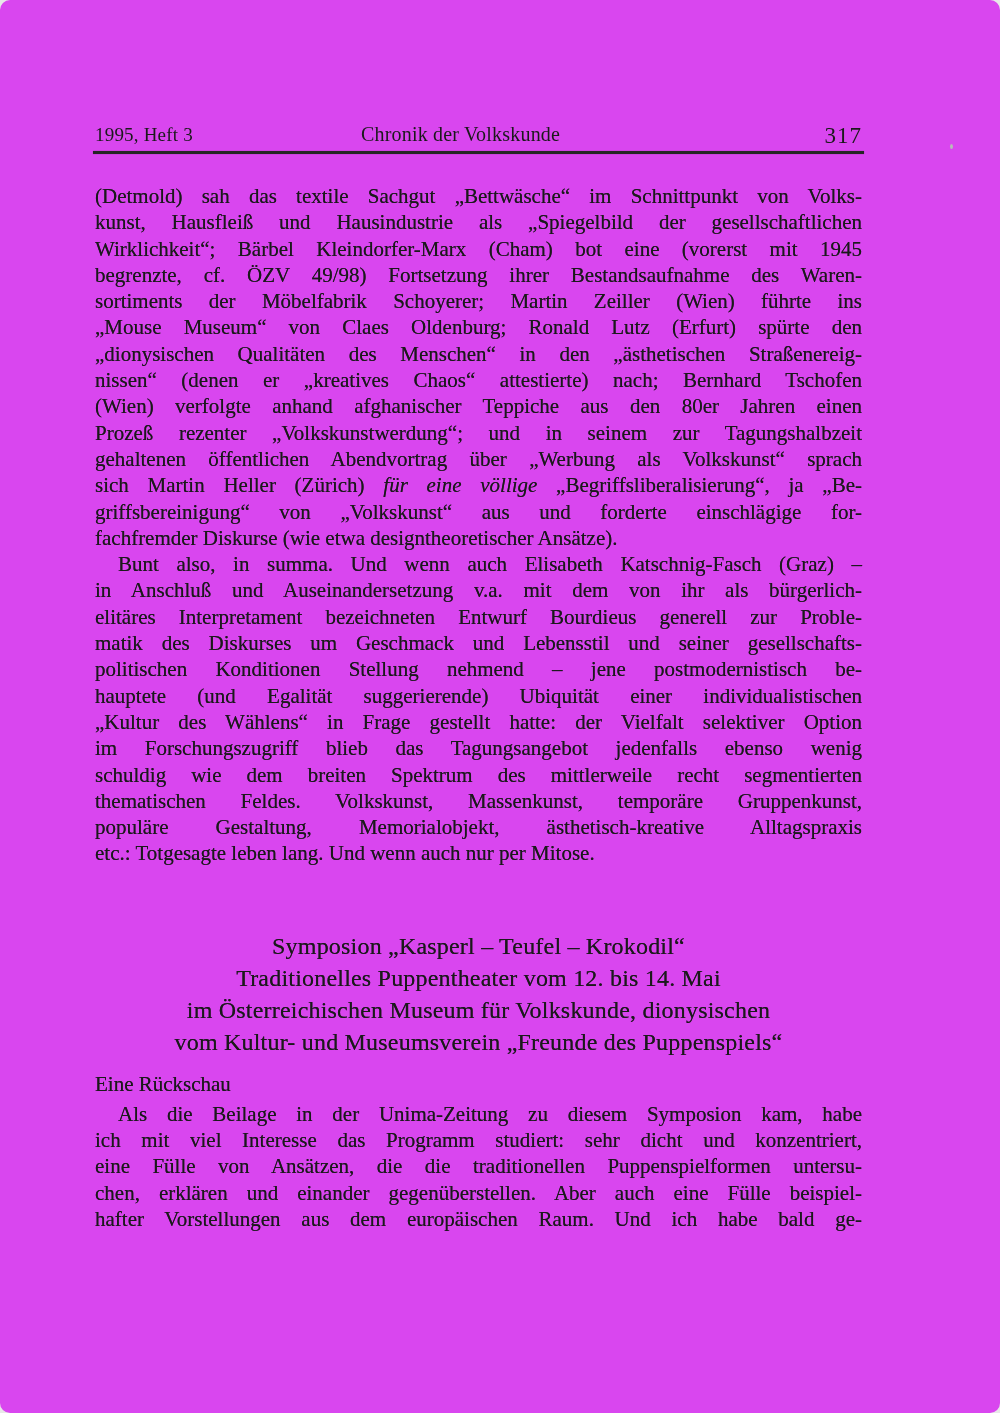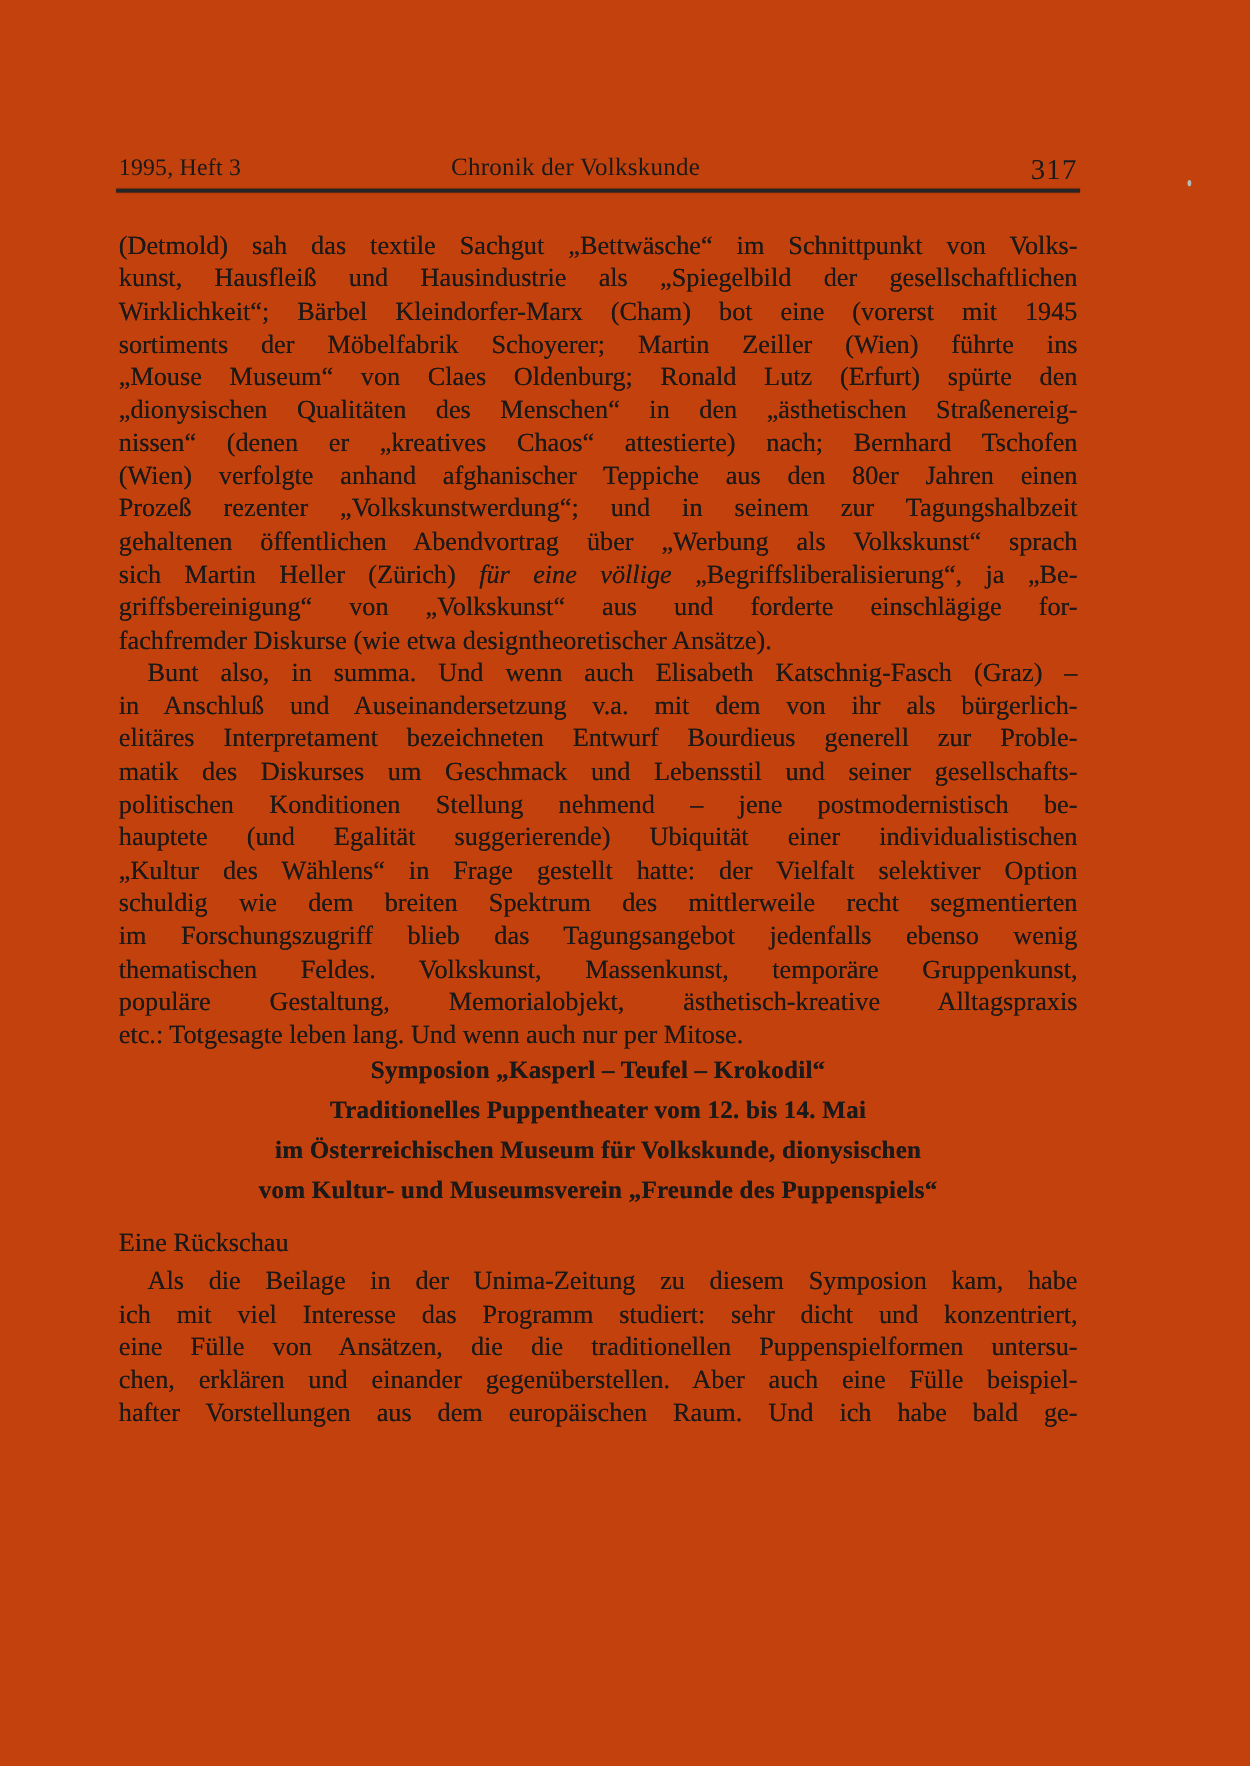--- a/index.html
+++ b/index.html
@@ -1,23 +1,24 @@
 <!DOCTYPE html>
 <html lang="de"><head>
 <meta charset="utf-8">
 <style>
   html, body { margin: 0; padding: 0; background: #e8e8e8; }
   .page {
     position: relative;
     width: 1000px;
     height: 1413px;
-    background: #c2410c;
+    background: #d946ef;
     font-family: "Liberation Serif", "DejaVu Serif", serif;
     color: #1a1a1a;
     overflow: hidden;
+    border-radius: 10px;
   }
   .content {
     position: absolute;
     left: 95px;
     top: 0;
     width: 767px;
   }
   
   .running-header {
     position: absolute;
@@ -69,22 +70,23 @@
   .line.center { text-align: center; }
   .para.indent-first .line:first-child { text-indent: 23px; }
   .it { font-style: italic; }
   .attribution {
     text-align: right;
     font-size: 21px;
     line-height: 26.3px;
   }
   
   .symposium-title {
-    font-weight: bold;
-    font-size: 20px;
+    margin-top: 63px;
+    font-weight: normal;
+    font-size: 24px;
     line-height: 32px;
     letter-spacing: 0.2px;
   }
   .symposium-subtitle {
     margin-top: 13px;
     text-align: left;
     font-size: 21px;
     line-height: 26px;
   }
   .symposium-para { margin-top: 4px; }
@@ -102,42 +104,43 @@
     </div>
     <div class="header-rule"></div>
     <div class="speck"></div>
 
     <div class="bodytext">
 
       <div class="para">
           <div class="line just">(Detmold) sah das textile Sachgut „Bettwäsche“ im Schnittpunkt von Volks-</div>
           <div class="line just">kunst, Hausfleiß und Hausindustrie als „Spiegelbild der gesellschaftlichen</div>
           <div class="line just">Wirklichkeit“; Bärbel Kleindorfer-Marx (Cham) bot eine (vorerst mit 1945</div>
+          <div class="line just">begrenzte, cf. ÖZV 49/98) Fortsetzung ihrer Bestandsaufnahme des Waren-</div>
           <div class="line just">sortiments der Möbelfabrik Schoyerer; Martin Zeiller (Wien) führte ins</div>
           <div class="line just">„Mouse Museum“ von Claes Oldenburg; Ronald Lutz (Erfurt) spürte den</div>
           <div class="line just">„dionysischen Qualitäten des Menschen“ in den „ästhetischen Straßenereig-</div>
           <div class="line just">nissen“ (denen er „kreatives Chaos“ attestierte) nach; Bernhard Tschofen</div>
           <div class="line just">(Wien) verfolgte anhand afghanischer Teppiche aus den 80er Jahren einen</div>
           <div class="line just">Prozeß rezenter „Volkskunstwerdung“; und in seinem zur Tagungshalbzeit</div>
           <div class="line just">gehaltenen öffentlichen Abendvortrag über „Werbung als Volkskunst“ sprach</div>
           <div class="line just"><span>sich Martin Heller (Zürich) </span><span class="it">für eine völlige</span><span> „Begriffsliberalisierung“, ja „Be-</span></div>
           <div class="line just">griffsbereinigung“ von „Volkskunst“ aus und forderte einschlägige for-</div>
           <div class="line">fachfremder Diskurse (wie etwa designtheoretischer Ansätze).</div>
         </div>
 
       <div class="para indent-first">
           <div class="line just">Bunt also, in summa. Und wenn auch Elisabeth Katschnig-Fasch (Graz) –</div>
           <div class="line just">in Anschluß und Auseinandersetzung v.a. mit dem von ihr als bürgerlich-</div>
           <div class="line just">elitäres Interpretament bezeichneten Entwurf Bourdieus generell zur Proble-</div>
           <div class="line just">matik des Diskurses um Geschmack und Lebensstil und seiner gesellschafts-</div>
           <div class="line just">politischen Konditionen Stellung nehmend – jene postmodernistisch be-</div>
           <div class="line just">hauptete (und Egalität suggerierende) Ubiquität einer individualistischen</div>
           <div class="line just">„Kultur des Wählens“ in Frage gestellt hatte: der Vielfalt selektiver Option</div>
+          <div class="line just">im Forschungszugriff blieb das Tagungsangebot jedenfalls ebenso wenig</div>
           <div class="line just">schuldig wie dem breiten Spektrum des mittlerweile recht segmentierten</div>
-          <div class="line just">im Forschungszugriff blieb das Tagungsangebot jedenfalls ebenso wenig</div>
           <div class="line just">thematischen Feldes. Volkskunst, Massenkunst, temporäre Gruppenkunst,</div>
           <div class="line just">populäre Gestaltung, Memorialobjekt, ästhetisch-kreative Alltagspraxis</div>
           <div class="line">etc.: Totgesagte leben lang. Und wenn auch nur per Mitose.</div>
         </div>
 
 
       <div class="para symposium-title">
           <div class="line center">Symposion „Kasperl – Teufel – Krokodil“</div>
           <div class="line center">Traditionelles Puppentheater vom 12. bis 14. Mai</div>
           <div class="line center">im Österreichischen Museum für Volkskunde, dionysischen</div>

